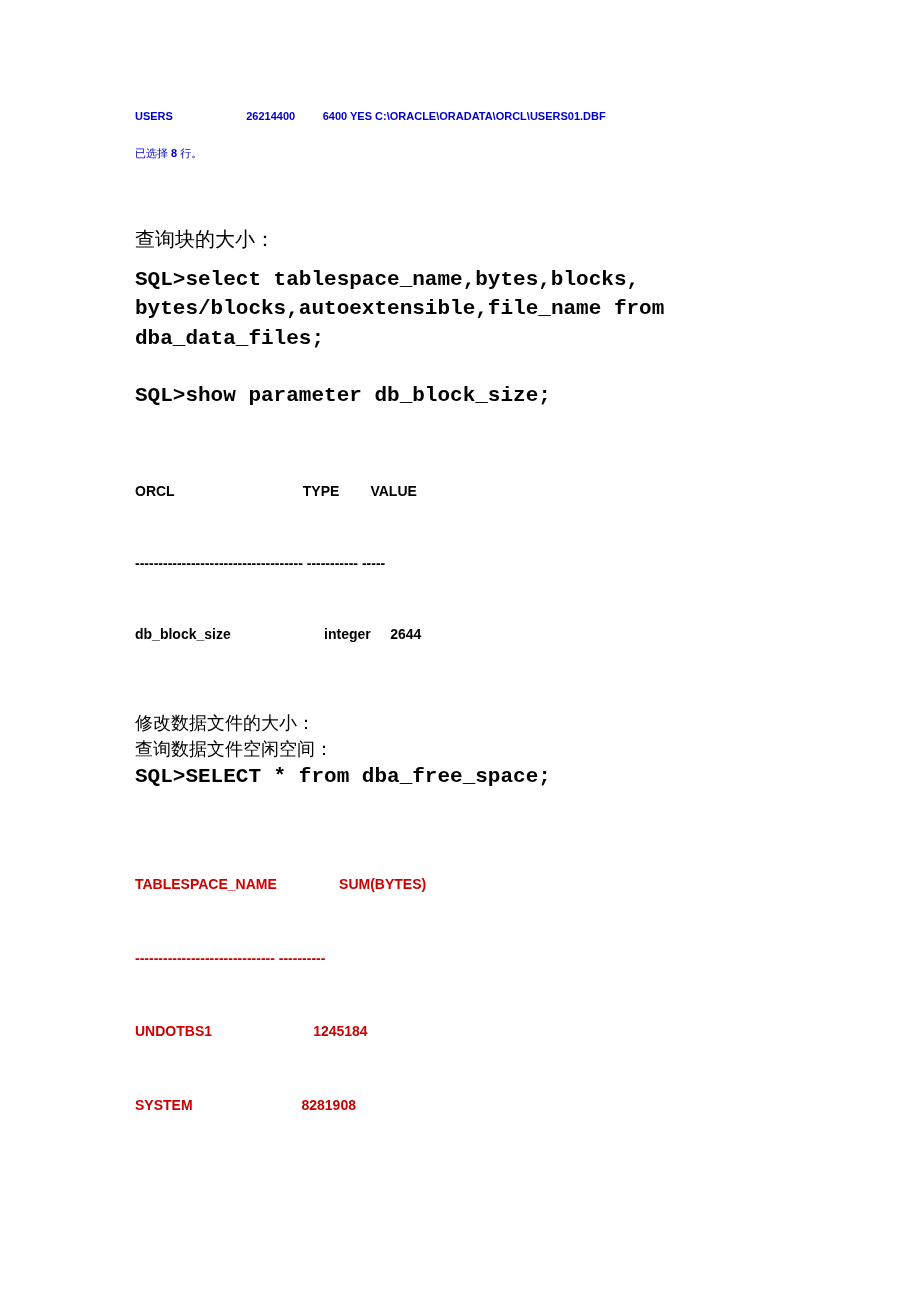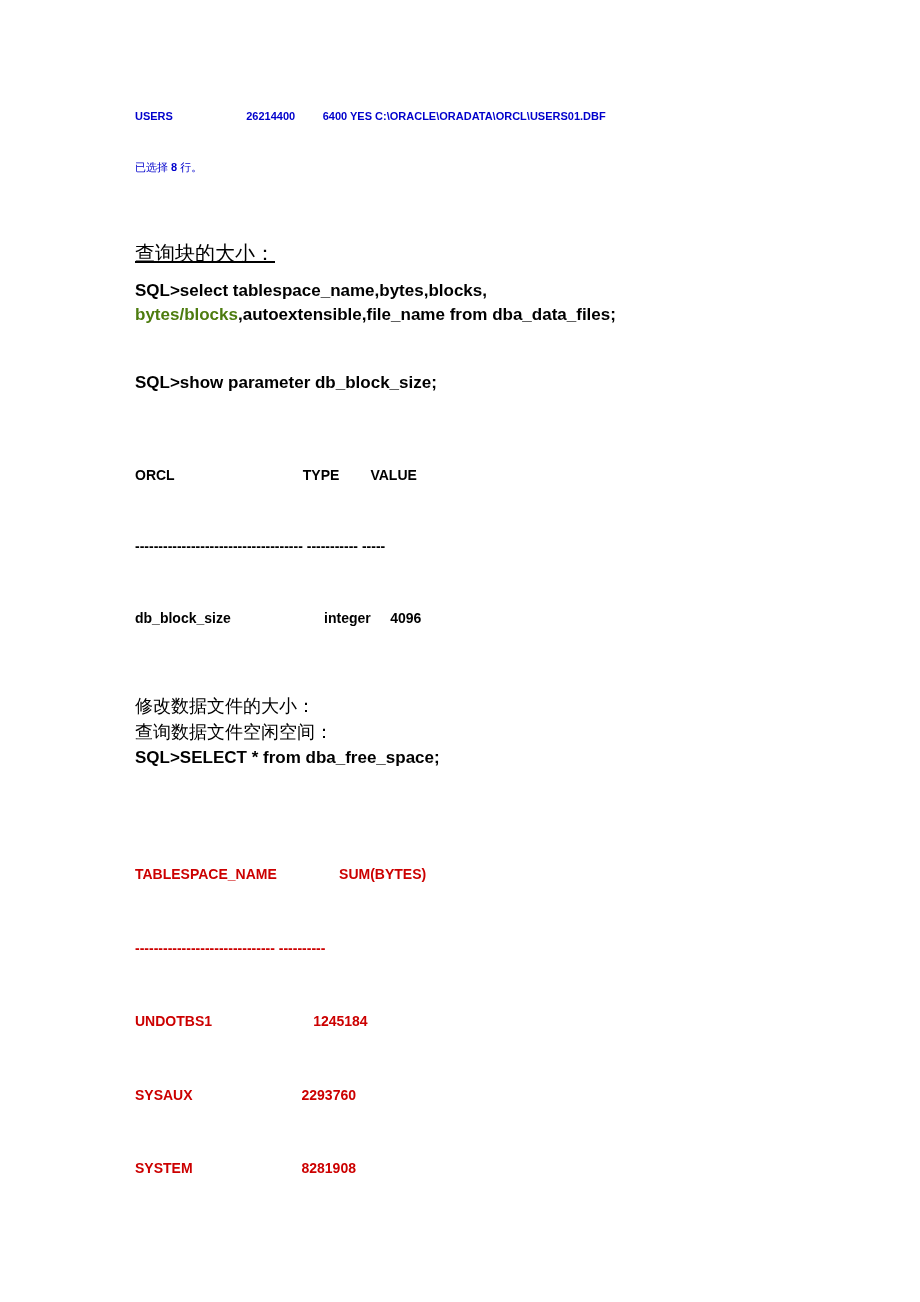--- a/index.html
+++ b/index.html
@@ -13,48 +13,47 @@
     .blue-line {
       color: #0000CC;
       font-weight: bold;
       font-size: 11px;
       font-family: Verdana, Arial, sans-serif;
       white-space: pre;
     }
     .blue-small {
       color: #0000CC;
       font-size: 11px;
-      margin-top: 38px;
+      margin-top: 24px;
     }
     .blue-small .bold {
       font-weight: bold;
     }
     .heading-cn {
       font-family: "SimSun", serif;
       font-size: 20px;
       margin-top: 65px;
       margin-bottom: 12px;
-      text-decoration: underline;
     }
     .sql-black {
       color: #000;
       font-weight: bold;
-      font-size: 17px;
-      font-family: Liberation Sans, sans-serif;
+      font-size: 21px;
+      font-family: Liberation Mono, monospace;
       line-height: 1.4;
     }
     .sql-red {
-      color: #4d7c0f;
+      color: #000000;
       font-weight: bold;
     }
     .sql-block {
       margin-top: 4px;
     }
     .sql-block-spaced {
-      margin-top: 44px;
+      margin-top: 28px;
     }
     .param-table {
       font-family: Verdana, Arial, sans-serif;
       font-size: 14px;
       font-weight: bold;
       white-space: pre;
       line-height: 1.7;
       margin-top: 22px;
     }
     .text-cn {
@@ -87,33 +86,32 @@
 <div class="sql-black sql-block">
   <span>SQL&gt;select tablespace_name,bytes,blocks,</span><br>
   <span class="sql-red">bytes/blocks</span><span>,autoextensible,file_name from dba_data_files;</span>
 </div>
 
 <div class="sql-black sql-block-spaced">SQL&gt;show parameter db_block_size;</div>
 
 <div class="param-table">
   <div>ORCL                                 TYPE        VALUE</div>
   <div>------------------------------------ ----------- -----</div>
-  <div>db_block_size                        integer     4096</div>
+  <div>db_block_size                        integer     2644</div>
 </div>
 
 <div class="text-cn">
   <div>修改数据文件的大小：</div>
   <div>查询数据文件空闲空间：</div>
 </div>
 
 <div class="sql-black">SQL&gt;SELECT * from dba_free_space;</div>
 
 <div class="sql-black sql-block-spaced">
 </div>
 
 <div class="free-table">
   <div>TABLESPACE_NAME                SUM(BYTES)</div>
   <div>------------------------------ ----------</div>
   <div>UNDOTBS1                          1245184</div>
-  <div>SYSAUX                            2293760</div>
   <div>SYSTEM                            8281908</div>
   
 </div>
 
 </body></html>

